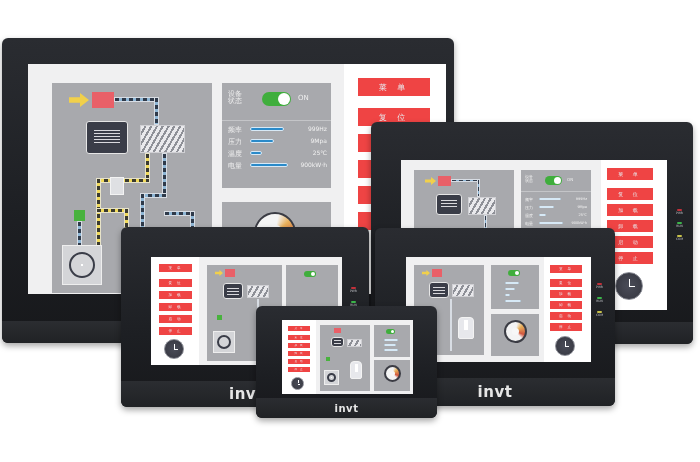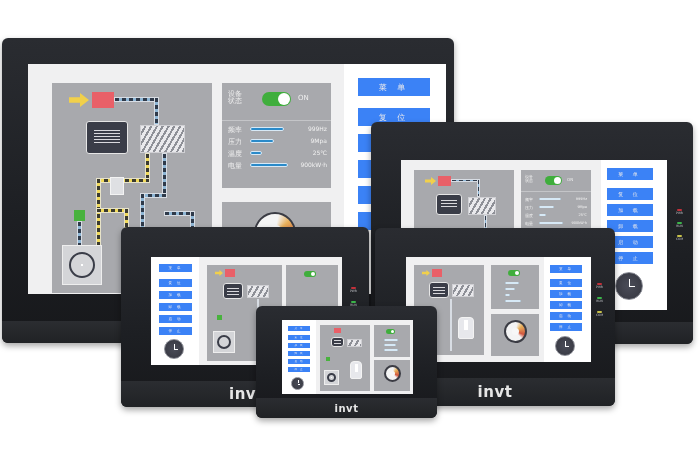--- a/index.html
+++ b/index.html
@@ -9,21 +9,21 @@
   .device { position: absolute; border-radius: 6px; background: linear-gradient(180deg, #2a2c31 0%, #1d1f23 60%, #17181b 100%); box-shadow: 0 3px 6px rgba(0,0,0,0.35); }
   .device .chin { position: absolute; left: 0; right: 0; bottom: 0; background: linear-gradient(180deg, #2b2d31, #202225); border-radius: 0 0 6px 6px; display: flex; align-items: center; justify-content: center; }
   .device .logo { color: #e6e6e6; font-weight: bold; font-family: "DejaVu Sans", sans-serif; letter-spacing: 0.5px; }
   .screen { position: absolute; background: #f0f0f1; overflow: hidden; }
 
   .diagram { position: absolute; background: #a8a9ad; }
   .status { position: absolute; background: #a8a9ad; }
   .gaugebox { position: absolute; background: #a8a9ad; }
   .menu { position: absolute; background: #ffffff; }
 
-  .btn { position: absolute; background: #3b82f6; color: #e8e8ec; display: flex; align-items: center; justify-content: center; letter-spacing: 4px; }
+  .btn { position: absolute; background: #ef4444; color: #e8e8ec; display: flex; align-items: center; justify-content: center; letter-spacing: 4px; }
   .status-top { position: absolute; left: 0; right: 0; top: 0; border-bottom: 1px solid #c4c5c8; }
   .lbl { position: absolute; color: #eeeeee; line-height: 1.05; }
   .toggle { position: absolute; background: #3fae3c; border-radius: 999px; }
   .toggle .knob { position: absolute; top: 1px; bottom: 1px; right: 1px; background: #fff; border-radius: 50%; aspect-ratio: 1/1; }
   .row { position: absolute; left: 0; right: 0; }
   .row .k { position: absolute; color: #f1f1f1; }
   .row .bar { position: absolute; background: #2a8ac9; border: 1px solid #d7e9f6; border-radius: 2px; }
   .row .v { position: absolute; right: 4px; color: #f1f1f1; text-align: right; }
 
   .pipe-b { position: absolute; background: repeating-linear-gradient(90deg, #2f3a4a 0 4px, #8fb7d6 4px 7px); border: 1px solid #d8dde4; }

